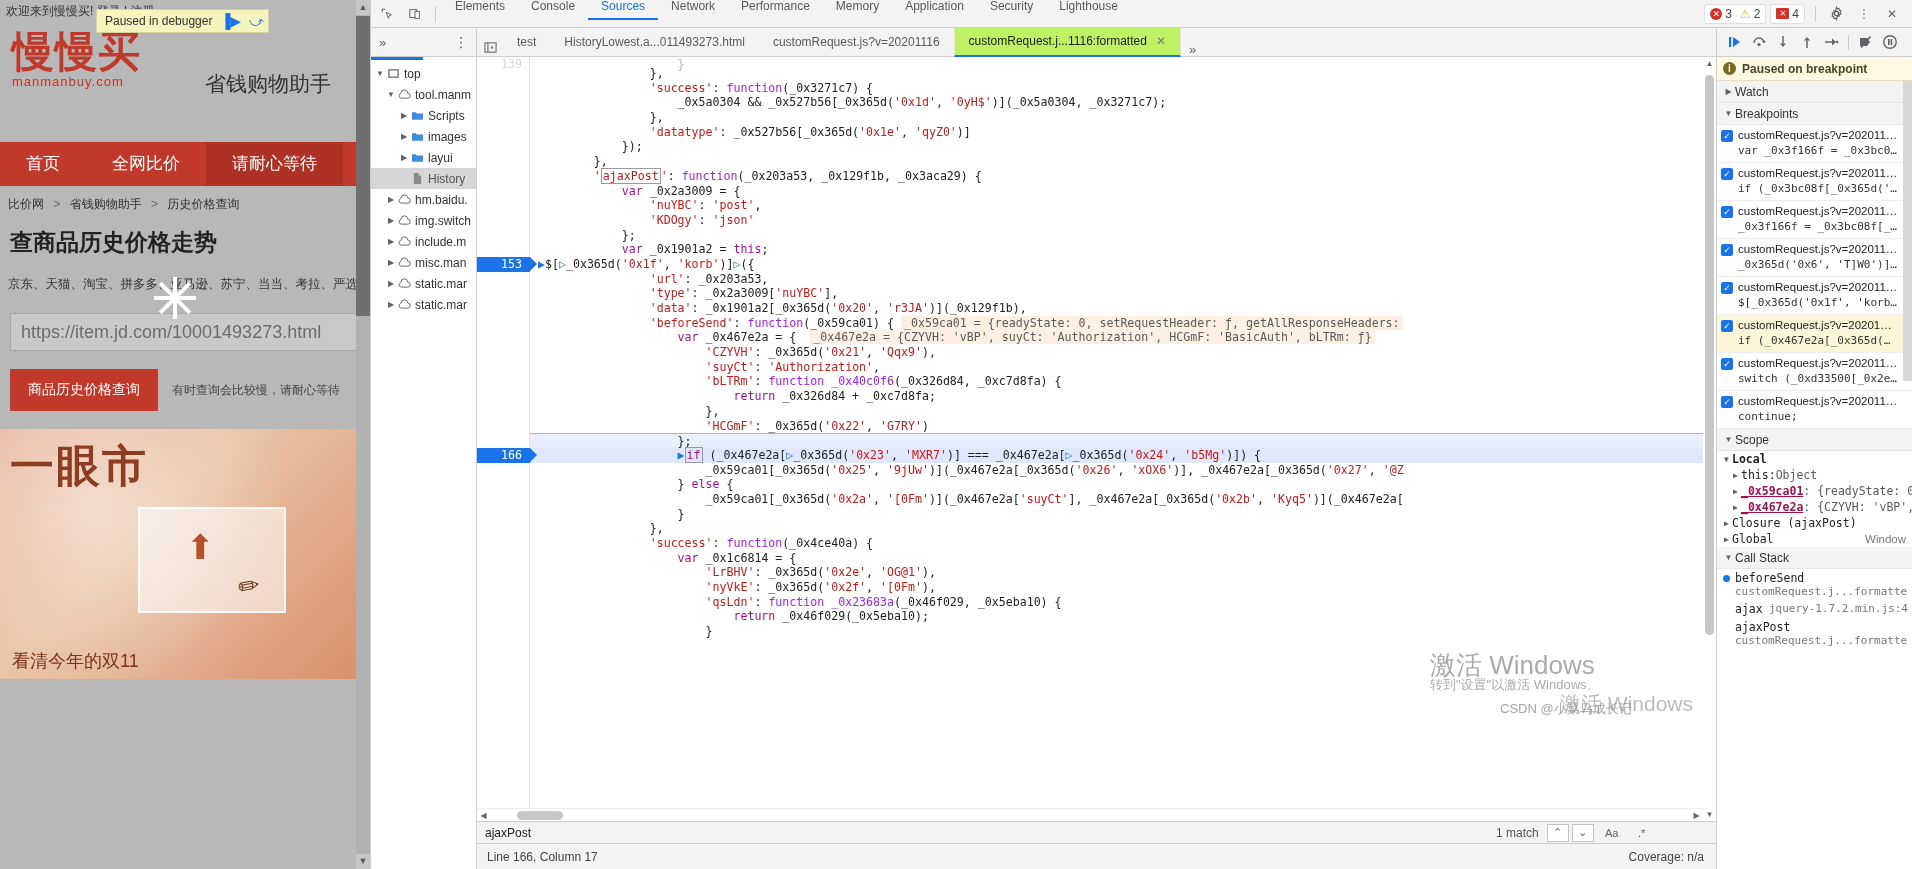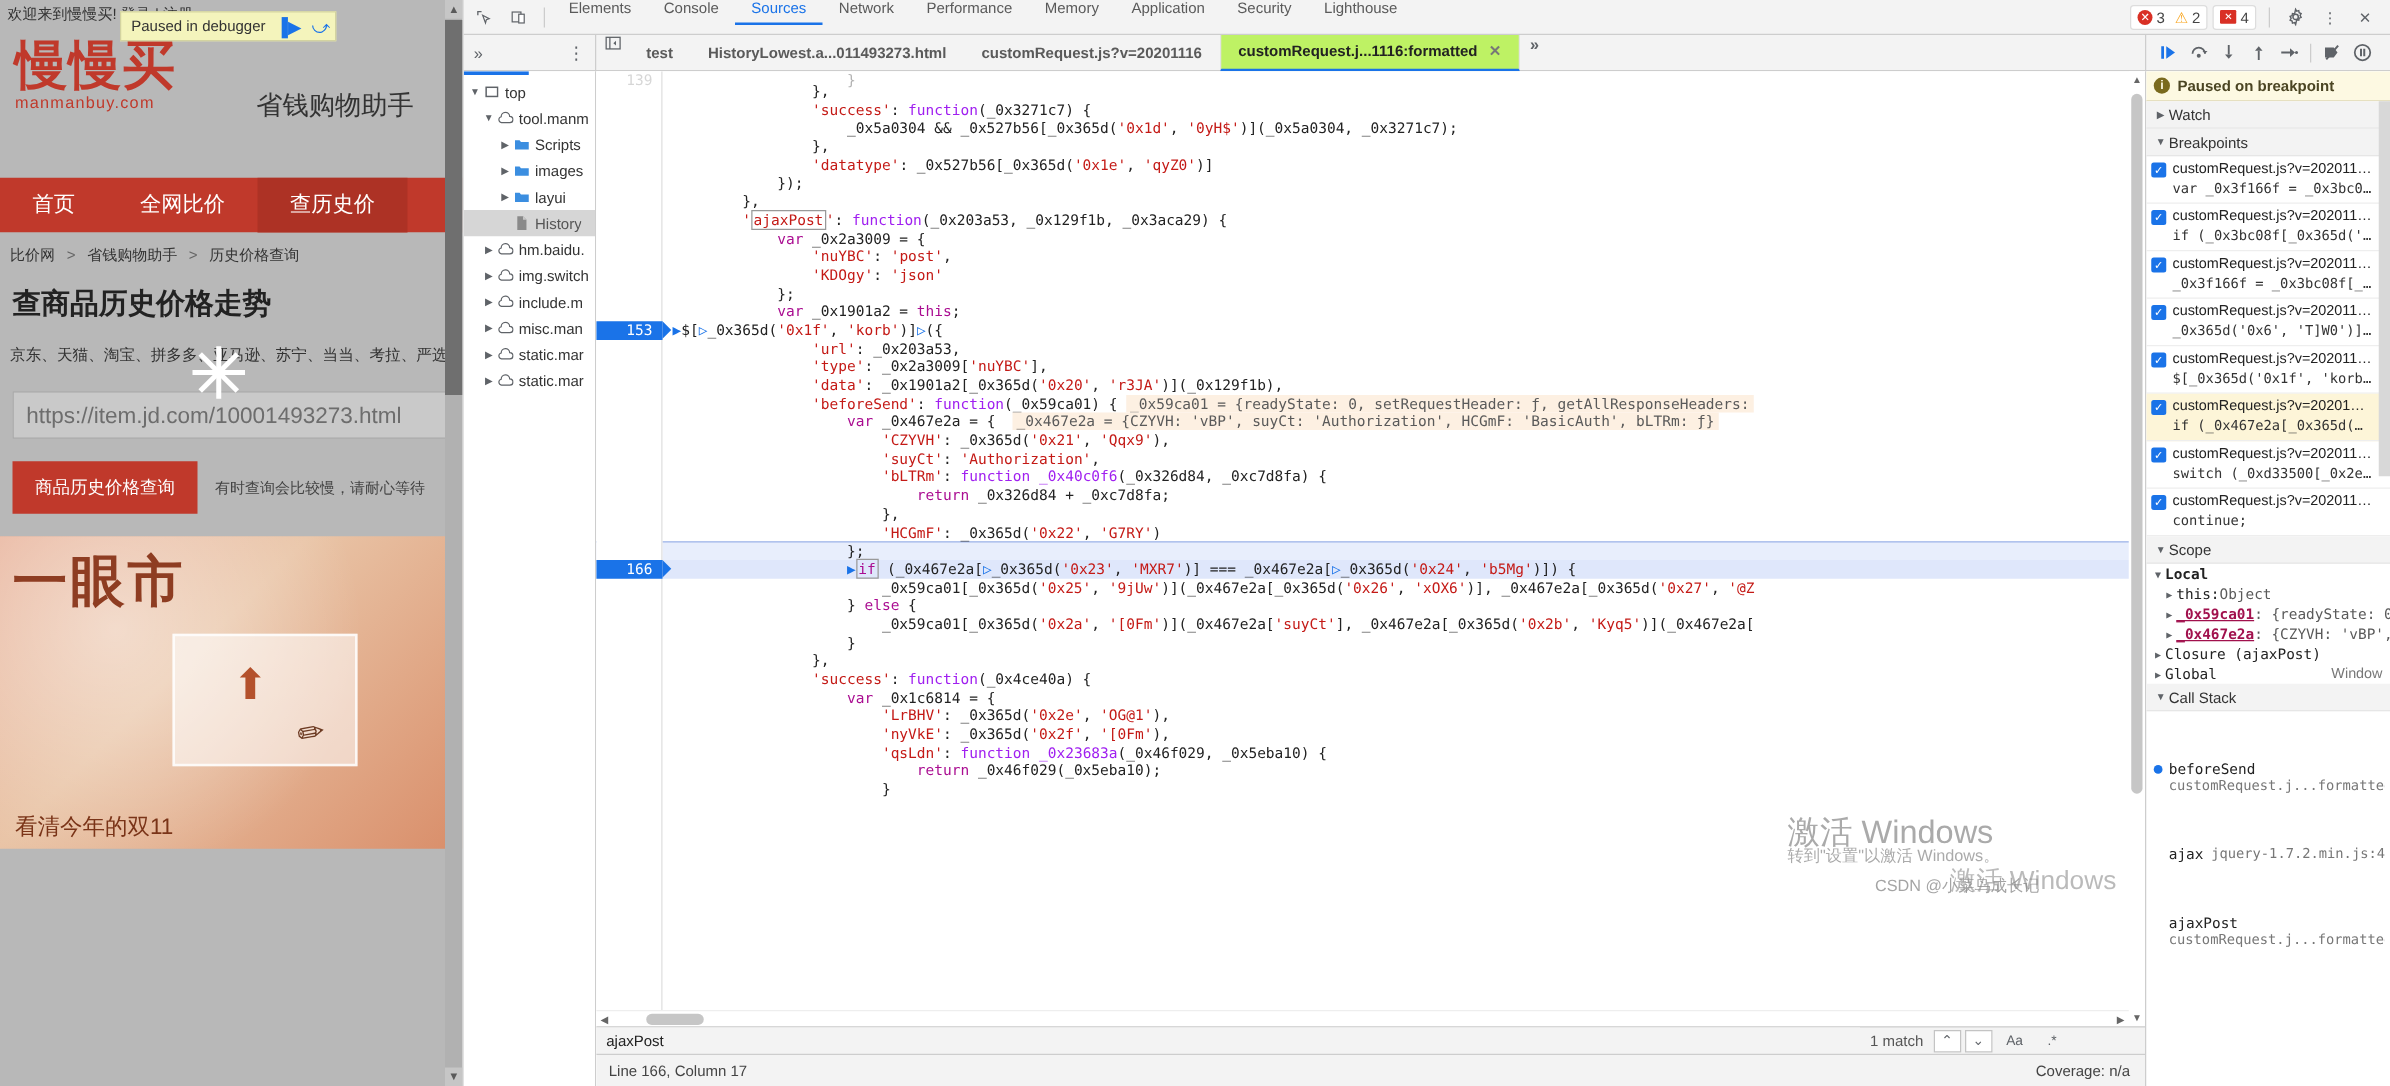--- a/index.html
+++ b/index.html
@@ -170,21 +170,21 @@
   .src-subbar {
     height:29px; background:#f3f3f3; border-bottom:1px solid #cdcdcd; display:flex;
     align-items:center;
   }
   .nav-head {
     width:106px; height:29px; display:flex; align-items:center;
     justify-content:space-between; padding:0 8px; border-right:1px solid #cdcdcd;
   }
   .chev2 { color:#5f6368; font-size:13px; }
   .kebab { color:#5f6368; font-size:14px; letter-spacing:0; }
-  .editor-tabs { display:flex; align-items:flex-start; flex:1; height:29px; overflow:hidden;font-weight:bold;}
+  .editor-tabs { display:flex; align-items:flex-end; flex:1; height:29px; overflow:hidden;}
   .et-icon { width:26px; text-align:center; color:#5f6368; font-size:12px;}
   .et-tab {
     padding:0 14px; height:29px; line-height:29px; font-size:12px; color:#5a5a5a;
     white-space:nowrap; display:flex; align-items:center;
   }
   .et-tab.active {
     background:#bef264; color:#222; border-bottom:2px solid #1a73e8;
     border-left:1px solid #e2e2e2; border-right:1px solid #e2e2e2;
     height:29px; line-height:27px;
   }
@@ -340,21 +340,21 @@
   .scope-row {
     display:flex; align-items:center; font-family:"DejaVu Sans Mono", monospace;
     font-size:11.5px; padding:1px 0 1px 4px; white-space:nowrap; overflow:hidden;
   }
   .scope-row .tw { font-size:8px; width:11px; color:#5f6368;}
   .sc-name { color:#222; }
   .sc-local { color:#222; font-weight:bold;}
   .sc-var { color:#a1114d; font-weight:bold; text-decoration:underline;}
   .sc-val { color:#5a5a5a; }
   .sc-right { margin-left:auto; color:#777; padding-right:6px; font-family:"Liberation Sans",sans-serif;}
-  .cs-item { padding:2px 4px 2px 6px;margin-top:37px; }
+  .cs-item { padding:2px 4px 2px 6px; }
   .cs-dot {
     display:inline-block; width:7px;height:7px;border-radius:50%;background:#1a73e8;
     margin-right:5px;
   }
   .cs-fn { font-family:"DejaVu Sans Mono", monospace; font-size:11.5px; color:#222;}
   .cs-loc { font-family:"DejaVu Sans Mono", monospace; font-size:11px; color:#777;
     padding-left:12px; white-space:nowrap; overflow:hidden;}
   .sb-scroll { position:absolute; right:0; top:24px; width:9px; bottom:0; }
   .sb-scroll .th { position:absolute; left:0; top:0; width:9px; height:300px; background:#d8d8d8;}
 
@@ -379,21 +379,21 @@
 
     <div class="page-hero">
       <div class="logo-main">慢慢买</div>
       <div class="logo-sub">manmanbuy.com</div>
       <div class="hero-slogan">省钱购物助手</div>
     </div>
 
     <div class="navbar">
       <div class="nav-item">首页</div>
       <div class="nav-item">全网比价</div>
-      <div class="nav-item active">查历史价</div>
+      <div class="nav-item active">请耐心等待</div>
     </div>
 
     <div class="crumbs">
       <span>比价网</span>
       <span class="sep">&gt;</span>
       <span>省钱购物助手</span>
       <span class="sep">&gt;</span>
       <span>历史价格查询</span>
     </div>
 

